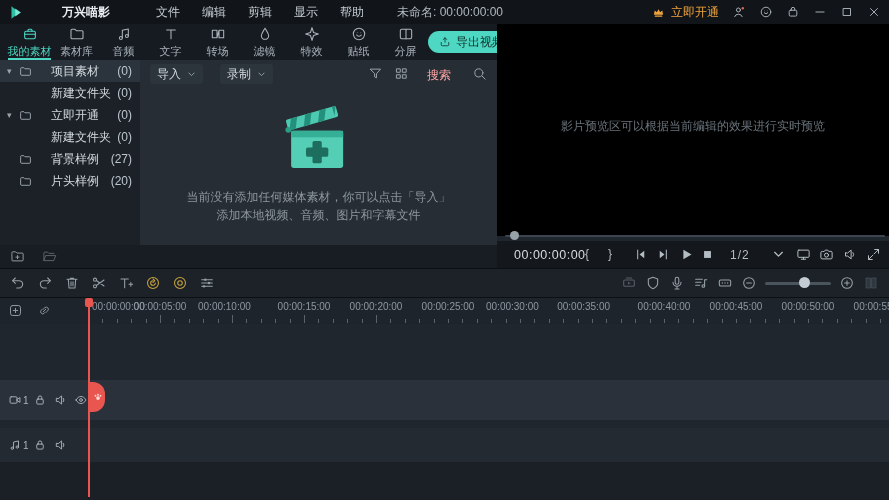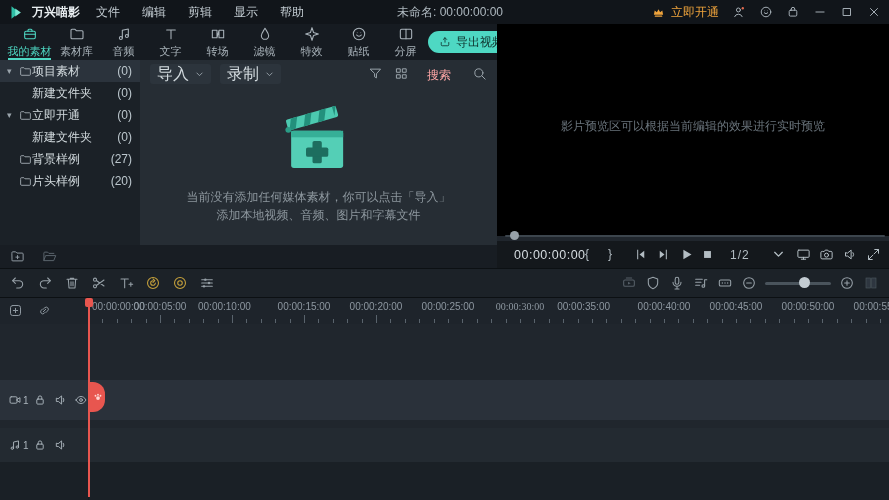--- a/index.html
+++ b/index.html
@@ -5,21 +5,21 @@
   html,body{margin:0;padding:0;}
   body{
     width:889px;height:500px;position:relative;overflow:hidden;
     background:#20262d;font-family:"Liberation Sans","DejaVu Sans",sans-serif;
     -webkit-user-select:none;user-select:none;color:#c6ced4;
   }
   .abs{position:absolute;}
   .ic{display:inline-flex;align-items:center;justify-content:center;}
   .ic svg{display:block;width:100%;height:100%;}
   
-  #titlebar{left:0;top:0;width:889px;height:24px;background:#11151a;display:flex;align-items:center;}
+  #titlebar{left:0;top:0;width:889px;height:24px;background:#11151a;display:flex;align-items:center;gap:30px;}
   #logo{width:15px;height:15px;margin-left:9px;}
   #appname{margin-left:8px;font-size:12px;font-weight:bold;color:#e9eef1;}
   #menus{display:flex;gap:22px;margin-left:16px;}
   .menu-item{font-size:12px;color:#c3ccd2;cursor:default;}
   #wintitle{position:absolute;left:300px;width:300px;text-align:center;font-size:12px;color:#aeb8bf;}
   #tb-right{position:absolute;right:8px;top:0;height:24px;display:flex;align-items:center;gap:13px;}
   #vip{display:flex;align-items:center;gap:5px;}
   #vip .ic{width:15px;height:13px;}
   #vip-label{font-size:12px;color:#f0a43c;}
   .tb-ic{width:14px;height:14px;color:#aeb8bf;}
@@ -31,24 +31,24 @@
   .tab.active{color:#4ed8c3;}
   .tab.active::after{content:"";position:absolute;left:2px;right:2px;bottom:0;height:2px;background:#4ed8c3;}
   #export-btn{left:428px;top:31px;height:22px;padding:0 11px;border-radius:11px;background:#4ed8c3;color:#0e2f2a;display:flex;align-items:center;gap:5px;font-size:12px;}
   #export-btn .ic{width:12px;height:12px;}
   
   #sidebar{left:0;top:60px;width:140px;height:185px;background:#1b2127;}
   .tree-row{height:22px;display:flex;align-items:center;font-size:12px;color:#d2dade;}
   .tree-row.sel{background:#2b333c;}
   .tree-caret{width:10px;margin-left:7px;font-size:9px;color:#9aa4ab;}
   .tree-folder{width:13px;height:13px;margin-left:2px;color:#aab4bb;}
-  .tree-label{margin-left:0;white-space:nowrap;}
+  .tree-label{margin-left:19px;white-space:nowrap;}
   .tree-count{margin-left:auto;margin-right:8px;color:#bcc7cd;}
   #browser-toolbar{left:140px;top:60px;width:357px;height:28px;background:#262d34;}
-  .drop-btn{position:absolute;top:4px;height:20px;background:#2c343c;border-radius:3px;display:flex;align-items:center;padding:0 7px;gap:6px;font-size:16px;color:#d2dade;}
+  .drop-btn{position:absolute;top:4px;height:20px;background:#2c343c;border-radius:3px;display:flex;align-items:center;padding:0 7px;gap:6px;font-size:12px;color:#d2dade;}
   .drop-btn .ic{width:9px;height:9px;color:#9aa4ab;}
   #media-content{left:140px;top:88px;width:357px;height:157px;background:#262d34;}
   #bt-funnel{left:368px;top:66px;}#bt-grid{left:394px;top:66px;}
   #bt-search-label{left:427px;top:67px;font-size:12px;color:#fca5a5;}
   #bt-search-ic{left:472px;top:66px;}
   .mini-ic{position:absolute;width:15px;height:15px;color:#9aa4ab;}
   #empty-state{left:140px;top:96px;width:357px;text-align:center;}
   #clapper{width:78px;height:74px;margin:8px auto 10px;}
   .empty-line{font-size:12px;color:#8d979e;line-height:18px;}
   #bottom-strip{left:0;top:245px;width:497px;height:23px;background:#181d23;}
@@ -570,21 +570,21 @@
           </svg>
         </span>
     </div>
     <div id="ruler-scale">
         <span class="rl" style="left: 4px;">00:00:00:00</span>
         <span class="rl" style="left: 38px; width: 68px; text-align: center;">00:00:05:00</span>
         <span class="rl" style="left: 110px; width: 68px; text-align: left;">00:00:10:00</span>
         <span class="rl" style="left: 182px; width: 68px; text-align: center;">00:00:15:00</span>
         <span class="rl" style="left: 254px; width: 68px; text-align: center;">00:00:20:00</span>
         <span class="rl" style="left: 326px; width: 68px; text-align: center;">00:00:25:00</span>
-        <span class="rl" style="left: 398px; width: 68px; text-align: center; font-family: Liberation Serif, serif;">00:00:30:00</span>
+        <span class="rl" style="left: 398px; width: 68px; ">00:00:30:00</span>
         <span class="rl" style="left: 454px; width: 68px; text-align: right;">00:00:35:00</span>
         <span class="rl" style="left: 542px; width: 68px; text-align: center;">00:00:40:00</span>
         <span class="rl" style="left: 614px; width: 68px; text-align: center;">00:00:45:00</span>
         <span class="rl" style="left: 686px; width: 68px; text-align: center;">00:00:50:00</span>
         <span class="rl" style="left: 758px; width: 68px; text-align: center;">00:00:55:00</span>
         <span class="tick major" style="left: 0px;"></span>
         <span class="tick minor" style="left: 14px;"></span>
         <span class="tick minor" style="left: 29px;"></span>
         <span class="tick minor" style="left: 43px;"></span>
         <span class="tick minor" style="left: 58px;"></span>

